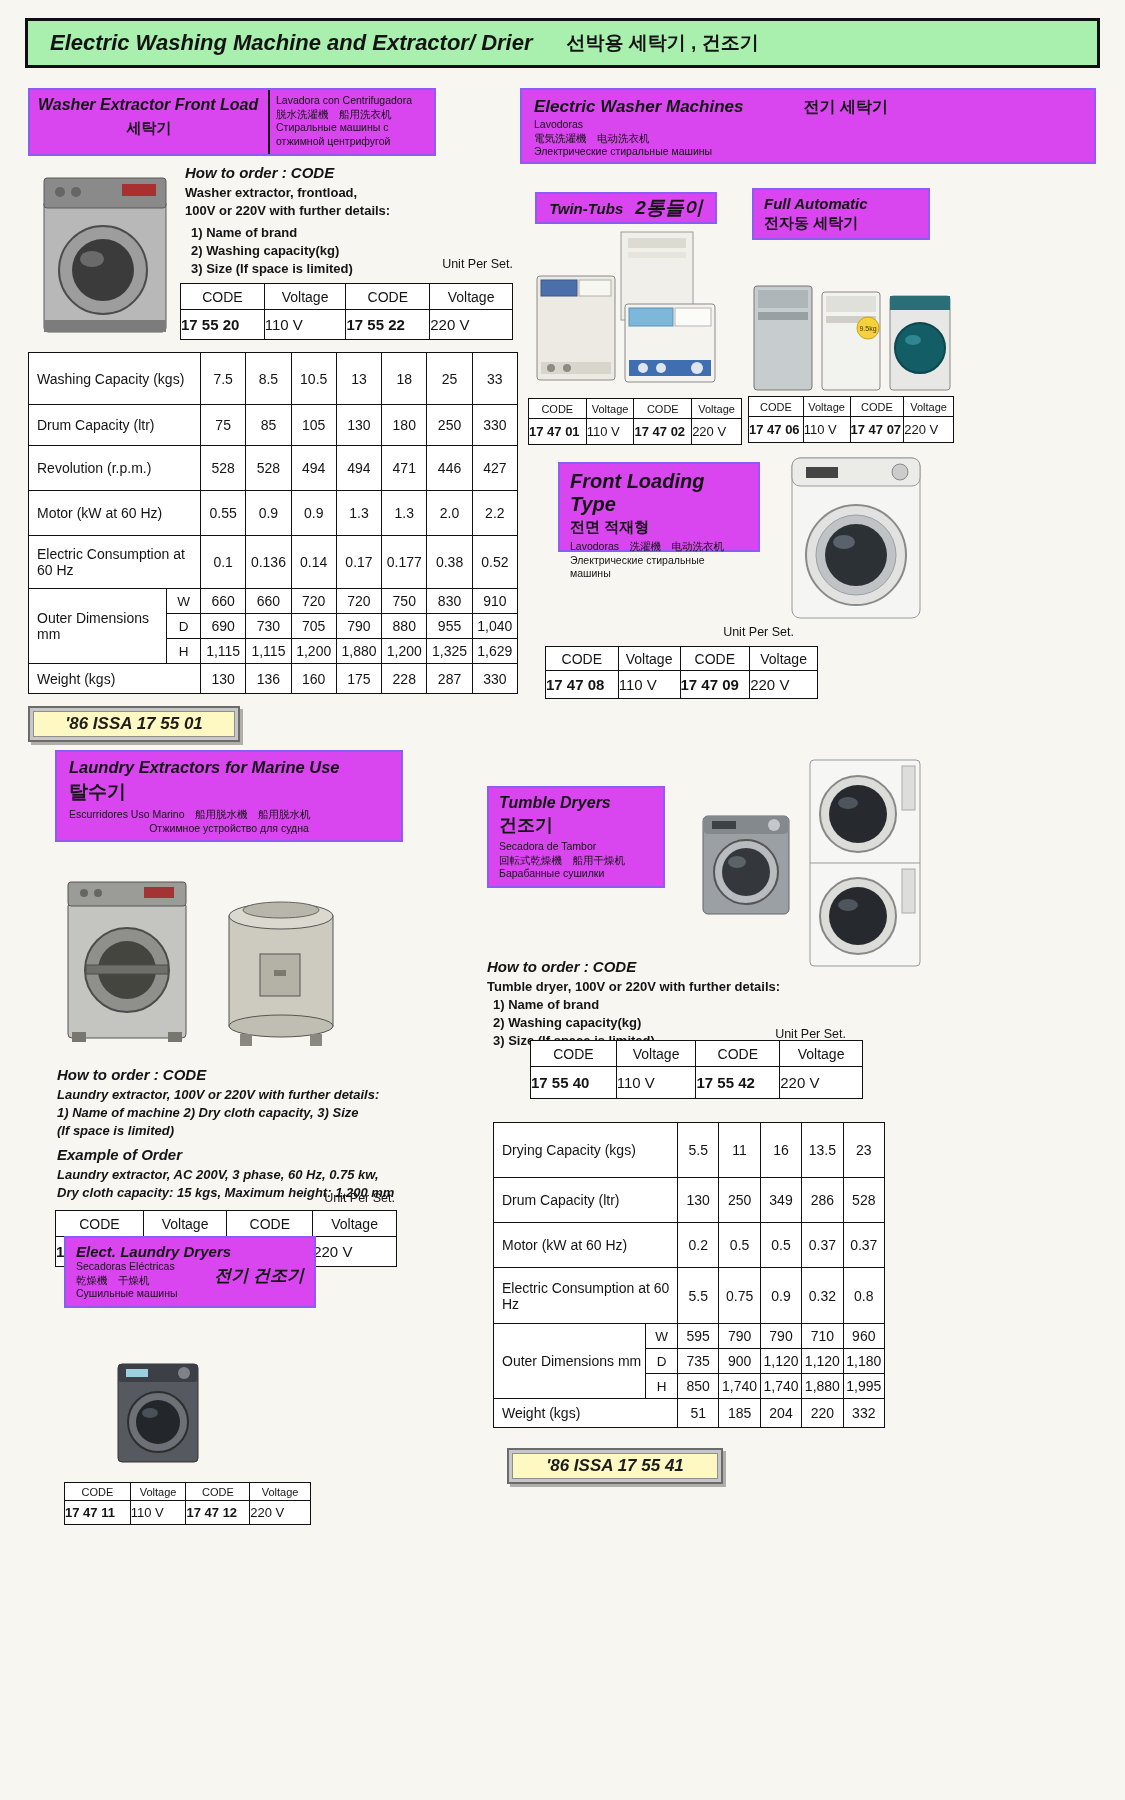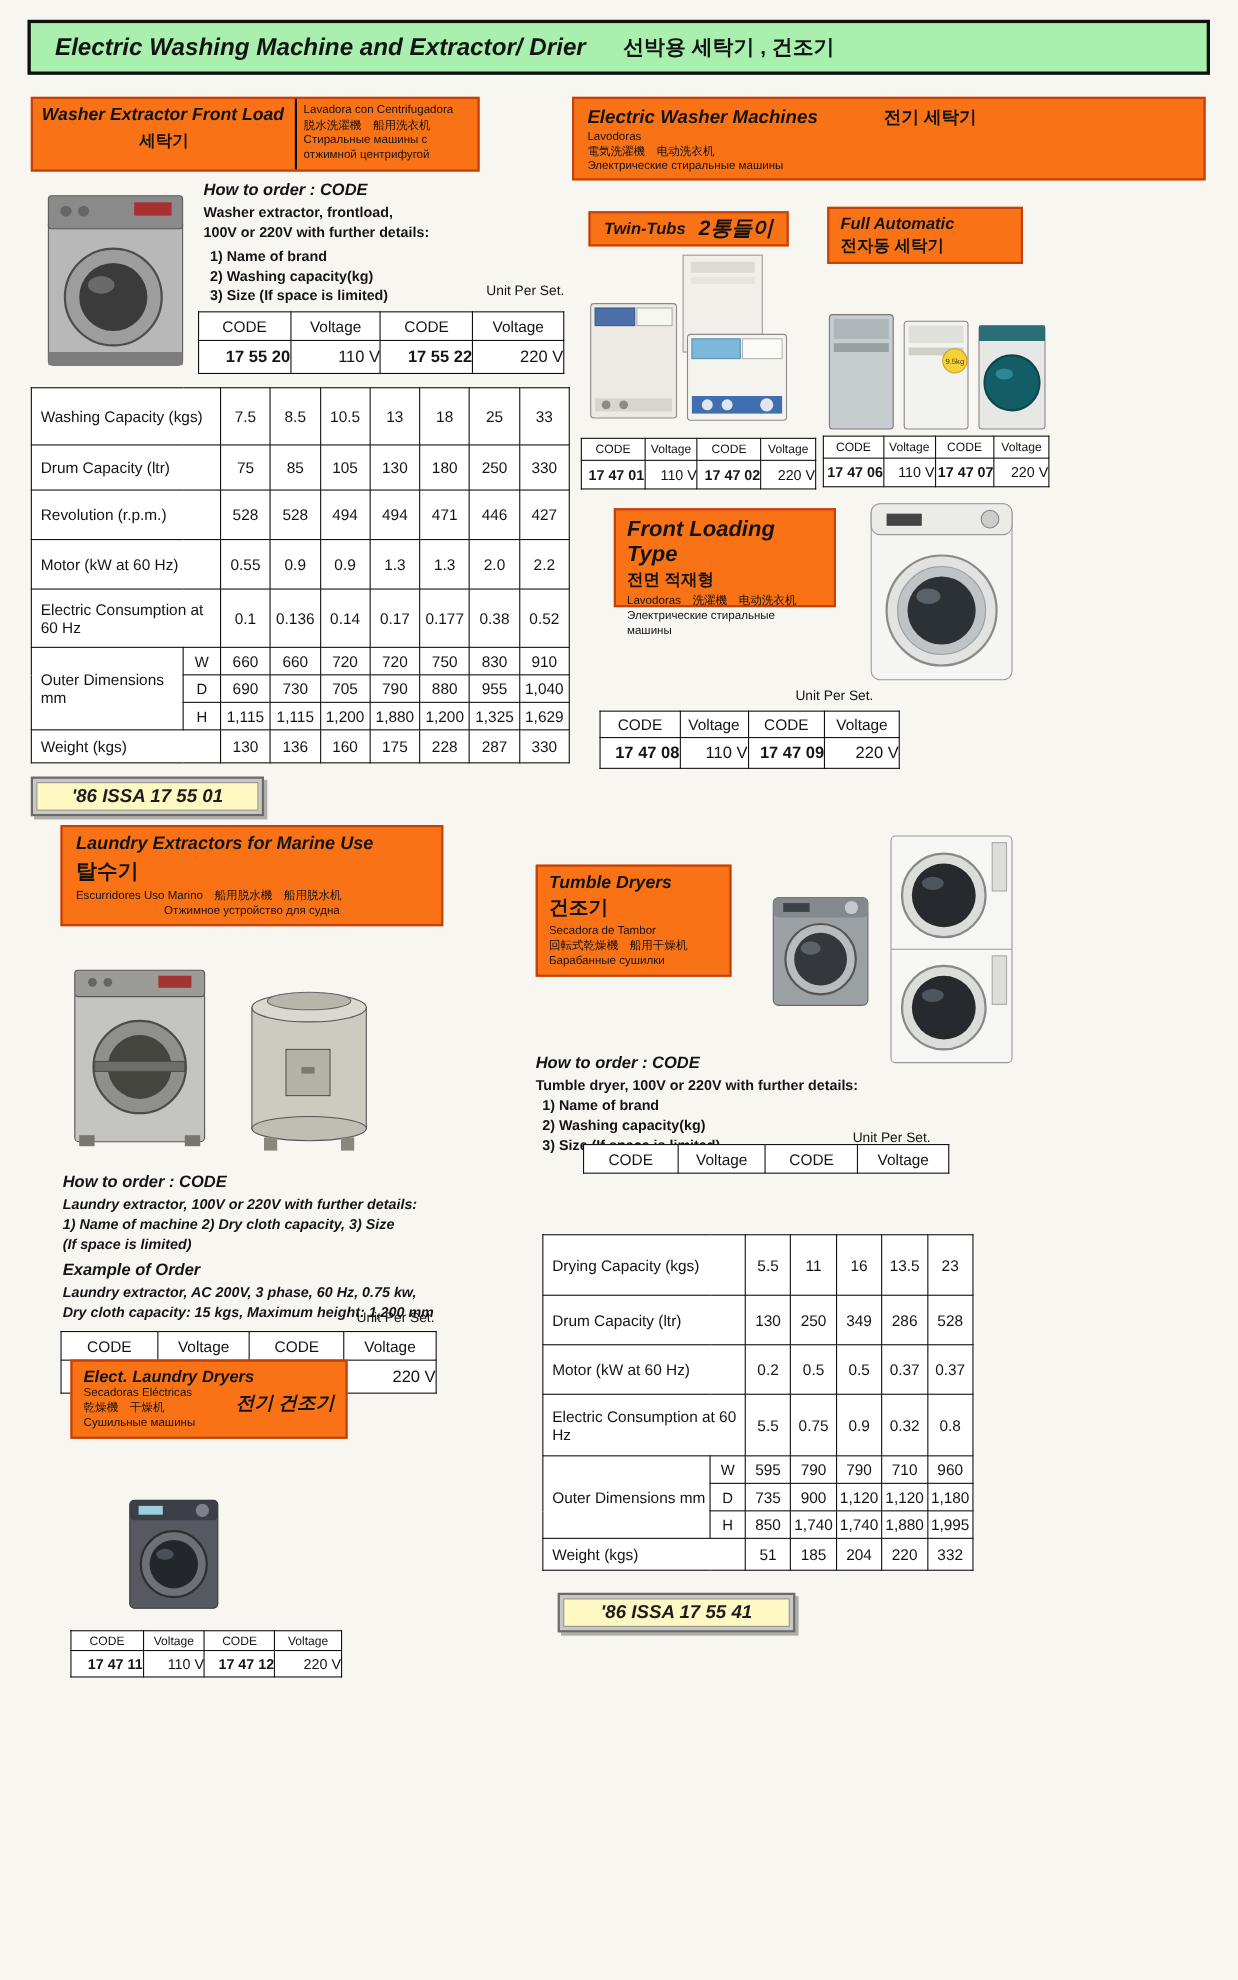--- a/index.html
+++ b/index.html
@@ -2,32 +2,32 @@
 <html><head>
 <meta charset="utf-8">
 <style>
   * { margin:0; padding:0; box-sizing:border-box; }
   html,body { width:1125px; height:1800px; }
   body { position:relative; background:#f8f6f1; font-family:"Liberation Sans","DejaVu Sans",sans-serif; color:#141414; }
   .abs { position:absolute; }
   .banner { background:#a9efae; border:3px solid #0f0f0f; display:flex; align-items:center; padding-left:22px; gap:34px; }
   .banner .en { font-size:22px; font-weight:bold; font-style:italic; }
   .banner .ko { font-size:19px; font-weight:bold; }
-  .cyanbox { background:#f97316; border:2px solid #c2410c; }
+  .cyanbox { background:#d946ef; border:2px solid #8b5cf6; }
   .bi { font-weight:bold; font-style:italic; }
   .kbold { font-weight:bold; }
   .sm { font-size:10.5px; line-height:1.3; }
   .order-title { font-weight:bold; font-style:italic; font-size:15px; margin-bottom:3px; }
   .order-line { font-size:13px; line-height:1.38;font-weight:bold; }
   .it { font-style:italic; }
   .ind { margin-left:6px; }
   .unit { font-size:12.5px; text-align:right; }
   table { border-collapse:collapse; background:#fff; }
   table.codes th { font-weight:normal; border:1.5px solid #111; text-align:center; }
-  table.codes td { font-weight:bold; border:1.5px solid #111; text-align:right; }
+  table.codes td { font-weight:bold; border:1.5px solid #111; text-align:left; }
   table.codes td.volt { font-weight:normal; }
   .codes-md th { font-size:14px; }
   .codes-md td { font-size:15px; }
   .codes-sm th { font-size:11px; }
   .codes-sm td { font-size:13px; }
   table.spec { table-layout:fixed; font-size:14px; }
   table.spec td { border:1.5px solid #111; text-align:center; padding:2px; }
   table.spec td.lbl { text-align:left; padding-left:8px; }
   table.spec td.k { font-size:13.5px; }
   .stamp { background:#c7c7c7; border:2px solid #6b6b6b; box-shadow:3px 3px 0 #b0aea6; padding:3px; }
@@ -465,20 +465,26 @@
 <div class="unit abs" style="left:740px;top:1027px;width:106px">Unit Per Set.</div>
 
 <table class="codes codes-md abs" style="left:530px;top:1040px;width:333px">
   <tbody>
       <tr style="height:26px">
     <th style="width:86px">CODE</th>
     <th style="width:80px">Voltage</th>
     <th style="width:84px">CODE</th>
     <th style="width:83px">Voltage</th>
   </tr>
+  <tr style="height:32px">
+    <td>17 55 40</td>
+    <td class="volt">110 V</td>
+    <td>17 55 42</td>
+    <td class="volt">220 V</td>
+  </tr>
 </tbody>
   </table>
 
 <table class="spec abs" style="left:493px;top:1122px;width:392px">
   <colgroup>
       <col style="width:152px">
       <col style="width:32px">
       <col>
       <col>
       <col>

